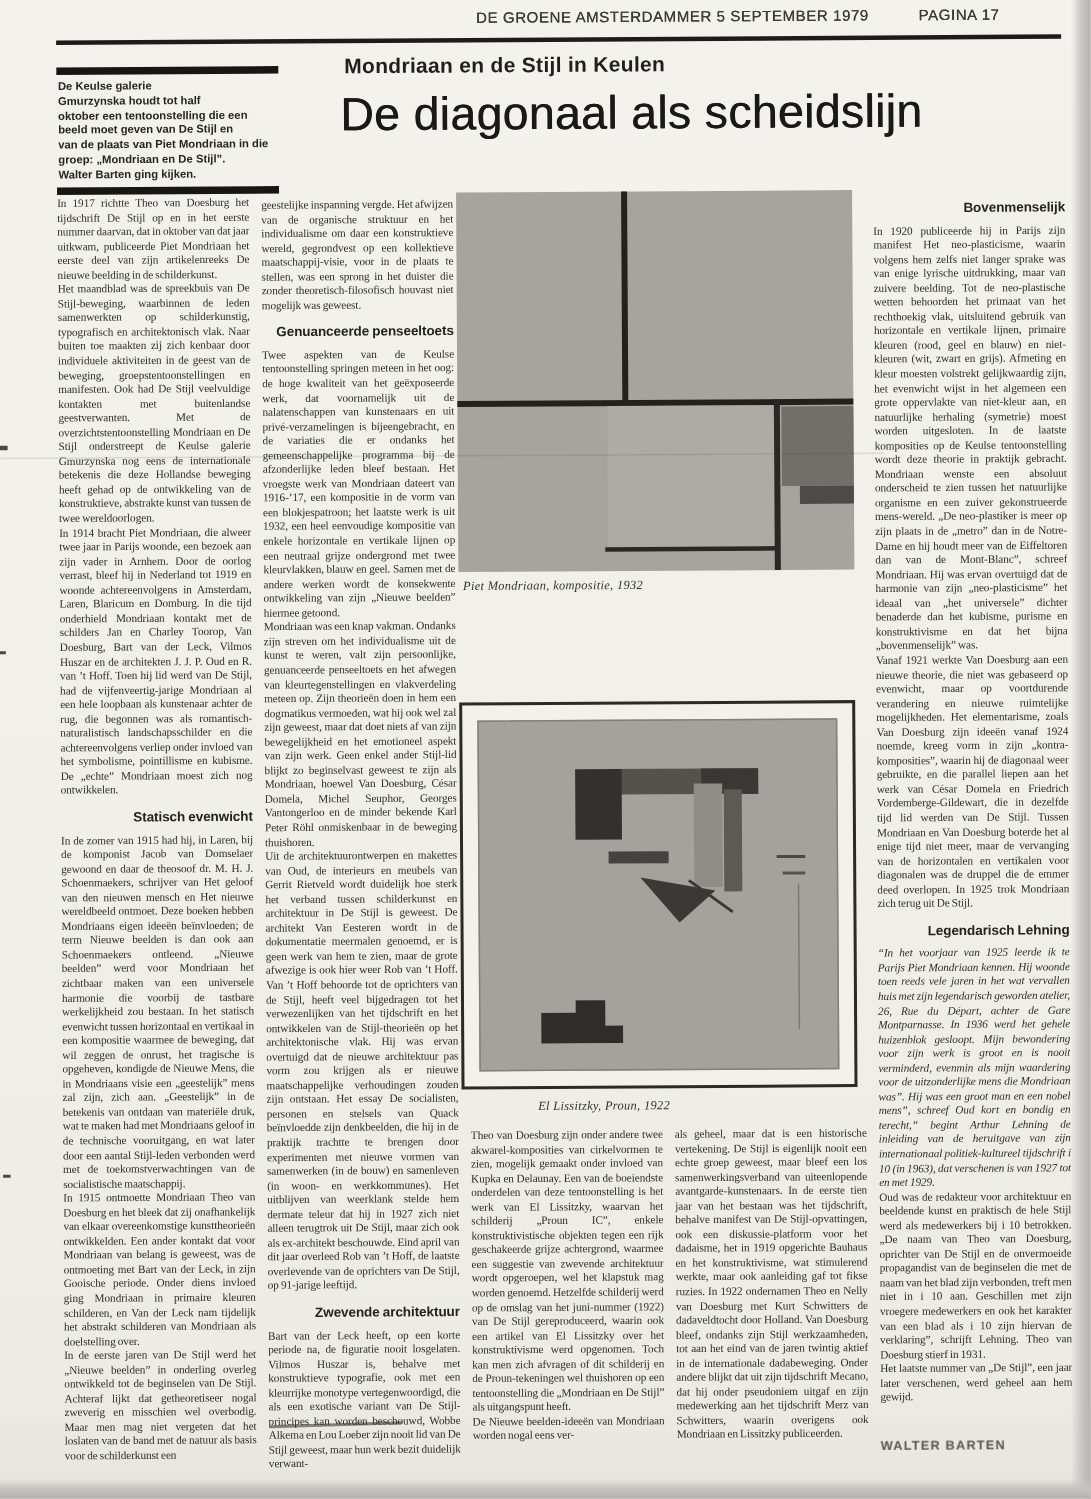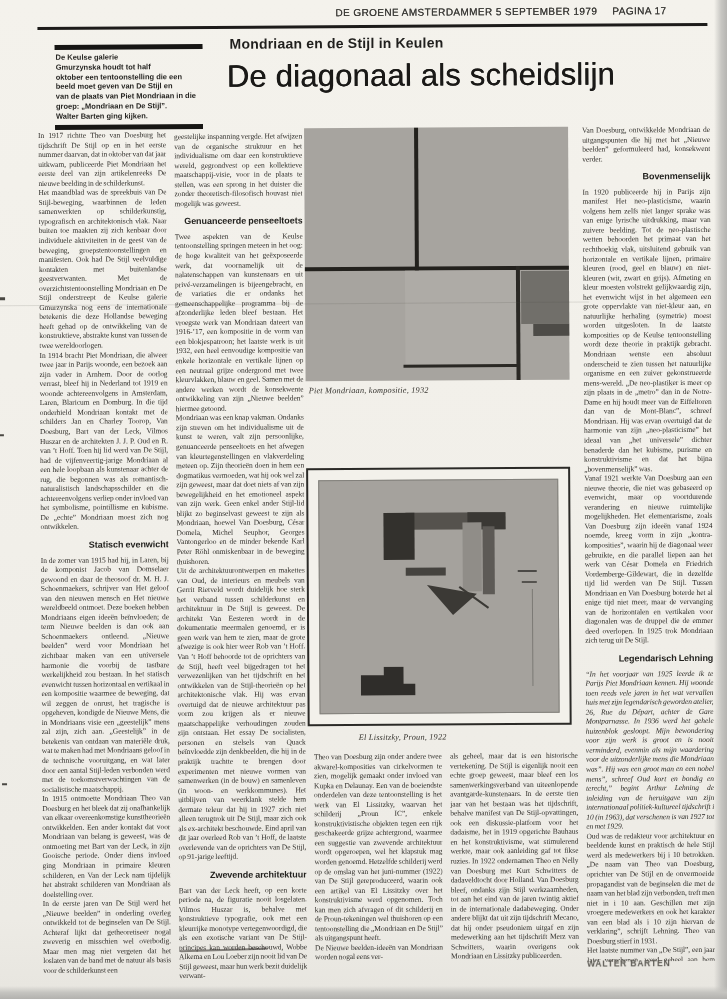--- a/index.html
+++ b/index.html
@@ -2,25 +2,25 @@
 <html><head>
 <meta charset="utf-8">
 <style>
   html,body{margin:0;padding:0;}
   body{width:727px;height:999px;overflow:hidden;background:#b9b8b4;font-family:"Liberation Serif",serif;}
   .page{position:relative;width:727px;height:999px;background:linear-gradient(180deg,#f4f2ec 0%,#f1efe9 55%,#edebe5 92%,#e7e5df 100%);overflow:hidden;}
   .tilt{position:absolute;inset:0;transform:rotate(-0.35deg);transform-origin:50% 45%;}
 
   
   .masthead{position:absolute;top:7px;right:58px;font-family:"Liberation Sans",sans-serif;font-size:10px;color:#3d3c39;letter-spacing:.4px;white-space:nowrap;text-shadow:.2px 0 0 #3d3c39;}
-  .masthead .pagenum{margin-left:12px;}
+  .masthead .pagenum{margin-left:30px;}
   .rule{position:absolute;left:40px;top:25px;width:670px;height:3px;background:#1d1c1a;}
 
   
-  .introbox{position:absolute;left:40px;top:43px;width:148px;margin-left:17px;}
+  .introbox{position:absolute;left:40px;top:43px;width:148px;}
   .introbox .bar{height:5px;background:#171614;}
   .introtext{padding:3px 1px 3px 1px;}
   .boxline{font-family:"Liberation Sans",sans-serif;font-weight:bold;font-size:7.5px;line-height:9.8px;color:#262522;white-space:nowrap;overflow:hidden;}
 
   .kicker{position:absolute;left:232px;top:35px;font-family:"Liberation Sans",sans-serif;font-weight:bold;font-size:14px;color:#201f1d;letter-spacing:.2px;}
   .headline{position:absolute;left:229px;top:58px;margin:0;font-family:"Liberation Sans",sans-serif;font-weight:400;font-size:31px;color:#1a1917;letter-spacing:.2px;text-shadow:.35px 0 0 #1a1917;white-space:nowrap;}
 
   
   .col{position:absolute;width:128px;text-align:justify;font-size:7.5px;line-height:9.55px;color:#2f2d29;letter-spacing:-.05px;word-spacing:-.4px;overflow:hidden;}
   .col p{margin:0;}
@@ -124,21 +124,20 @@
         <p class="para">Bart van der Leck heeft, op een korte periode na, de figuratie nooit losgelaten. Vilmos Huszar is, behalve met konstruktieve typografie, ook met een kleurrijke monotype vertegenwoordigd, die als een exotische variant van De Stijl-principes kan worden beschouwd, Wobbe Alkema en Lou Loeber zijn nooit lid van De Stijl geweest, maar hun werk bezit duidelijk verwant-</p>
       </div>
     <div class="col" id="col3">
         <p class="para">Theo van Doesburg zijn onder andere twee akwarel-komposities van cirkelvormen te zien, mogelijk gemaakt onder invloed van Kupka en Delaunay. Een van de boeiendste onderdelen van deze tentoonstelling is het werk van El Lissitzky, waarvan het schilderij „Proun IC”, enkele konstruktivistische objekten tegen een rijk geschakeerde grijze achtergrond, waarmee een suggestie van zwevende architektuur wordt opgeroepen, wel het klapstuk mag worden genoemd. Hetzelfde schilderij werd op de omslag van het juni-nummer (1922) van De Stijl gereproduceerd, waarin ook een artikel van El Lissitzky over het konstruktivisme werd opgenomen. Toch kan men zich afvragen of dit schilderij en de Proun-tekeningen wel thuishoren op een tentoonstelling die „Mondriaan en De Stijl” als uitgangspunt heeft.</p>
         <p class="para">De Nieuwe beelden-ideeën van Mondriaan worden nogal eens ver-</p>
       </div>
     <div class="col" id="col4">
         <p class="para">als geheel, maar dat is een historische vertekening. De Stijl is eigenlijk nooit een echte groep geweest, maar bleef een los samenwerkingsverband van uiteenlopende avantgarde-kunstenaars. In de eerste tien jaar van het bestaan was het tijdschrift, behalve manifest van De Stijl-opvattingen, ook een diskussie-platform voor het dadaisme, het in 1919 opgerichte Bauhaus en het konstruktivisme, wat stimulerend werkte, maar ook aanleiding gaf tot fikse ruzies. In 1922 ondernamen Theo en Nelly van Doesburg met Kurt Schwitters de dadaveldtocht door Holland. Van Doesburg bleef, ondanks zijn Stijl werkzaamheden, tot aan het eind van de jaren twintig aktief in de internationale dadabeweging. Onder andere blijkt dat uit zijn tijdschrift Mecano, dat hij onder pseudoniem uitgaf en zijn medewerking aan het tijdschrift Merz van Schwitters, waarin overigens ook Mondriaan en Lissitzky publiceerden.</p>
       </div>
     <div class="col" id="col5">
-        <p class="para">Van Doesburg, ontwikkelde Mondriaan de uitgangspunten die hij met het „Nieuwe beelden” geformuleerd had, konsekwent verder.</p>
         <h4 class="subhead">Bovenmenselijk</h4>
         <p class="para">In 1920 publiceerde hij in Parijs zijn manifest Het neo-plasticisme, waarin volgens hem zelfs niet langer sprake was van enige lyrische uitdrukking, maar van zuivere beelding. Tot de neo-plastische wetten behoorden het primaat van het rechthoekig vlak, uitsluitend gebruik van horizontale en vertikale lijnen, primaire kleuren (rood, geel en blauw) en niet-kleuren (wit, zwart en grijs). Afmeting en kleur moesten volstrekt gelijkwaardig zijn, het evenwicht wijst in het algemeen een grote oppervlakte van niet-kleur aan, en natuurlijke herhaling (symetrie) moest worden uitgesloten. In de laatste komposities op de Keulse tentoonstelling wordt deze theorie in praktijk gebracht. Mondriaan wenste een absoluut onderscheid te zien tussen het natuurlijke organisme en een zuiver gekonstrueerde mens-wereld. „De neo-plastiker is meer op zijn plaats in de „metro” dan in de Notre-Dame en hij houdt meer van de Eiffeltoren dan van de Mont-Blanc”, schreef Mondriaan. Hij was ervan overtuigd dat de harmonie van zijn „neo-plasticisme” het ideaal van „het universele” dichter benaderde dan het kubisme, purisme en konstruktivisme en dat het bijna „bovenmenselijk” was.</p>
         <p class="para">Vanaf 1921 werkte Van Doesburg aan een nieuwe theorie, die niet was gebaseerd op evenwicht, maar op voortdurende verandering en nieuwe ruimtelijke mogelijkheden. Het elementarisme, zoals Van Doesburg zijn ideeën vanaf 1924 noemde, kreeg vorm in zijn „kontra-komposities”, waarin hij de diagonaal weer gebruikte, en die parallel liepen aan het werk van César Domela en Friedrich Vordemberge-Gildewart, die in dezelfde tijd lid werden van De Stijl. Tussen Mondriaan en Van Doesburg boterde het al enige tijd niet meer, maar de vervanging van de horizontalen en vertikalen voor diagonalen was de druppel die de emmer deed overlopen. In 1925 trok Mondriaan zich terug uit De Stijl.</p>
         <h4 class="subhead">Legendarisch Lehning</h4>
         <p class="para quote">“In het voorjaar van 1925 leerde ik te Parijs Piet Mondriaan kennen. Hij woonde toen reeds vele jaren in het wat vervallen huis met zijn legendarisch geworden atelier, 26, Rue du Départ, achter de Gare Montparnasse. In 1936 werd het gehele huizenblok gesloopt. Mijn bewondering voor zijn werk is groot en is nooit verminderd, evenmin als mijn waardering voor de uitzonderlijke mens die Mondriaan was”. Hij was een groot man en een nobel mens”, schreef Oud kort en bondig en terecht,” begint Arthur Lehning de inleiding van de heruitgave van zijn internationaal politiek-kultureel tijdschrift i 10 (in 1963), dat verschenen is van 1927 tot en met 1929.</p>
         <p class="para">Oud was de redakteur voor architektuur en beeldende kunst en praktisch de hele Stijl werd als medewerkers bij i 10 betrokken. „De naam van Theo van Doesburg, oprichter van De Stijl en de onvermoeide propagandist van de beginselen die met de naam van het blad zijn verbonden, treft men niet in i 10 aan. Geschillen met zijn vroegere medewerkers en ook het karakter van een blad als i 10 zijn hiervan de verklaring”, schrijft Lehning. Theo van Doesburg stierf in 1931.</p>
         <p class="para">Het laatste nummer van „De Stijl”, een jaar later verschenen, werd geheel aan hem gewijd.</p>
       </div>
 
     <div class="art1 noise">

